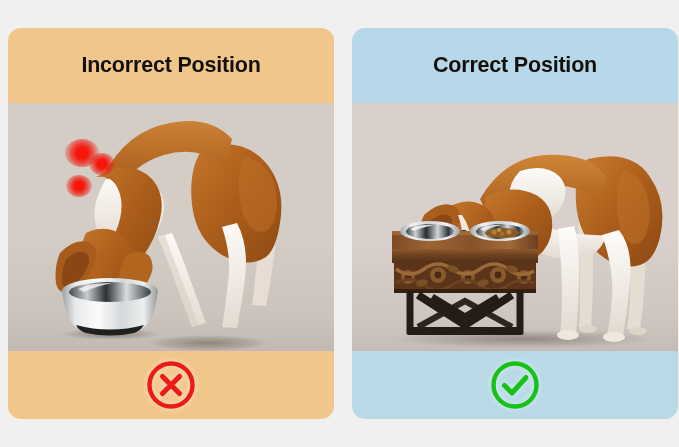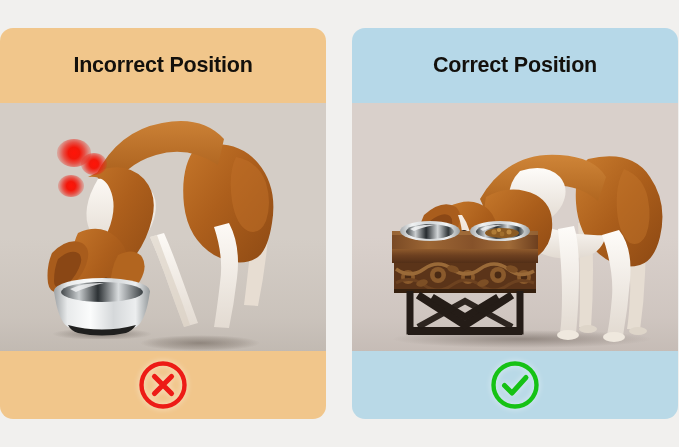--- a/index.html
+++ b/index.html
@@ -10,21 +10,21 @@
     overflow:hidden;
   }
   .stage{position:relative;width:679px;height:447px;}
 
   
   .panel{
     position:absolute;top:28px;height:391px;width:326px;
     border-radius:13px;overflow:hidden;
     display:flex;flex-direction:column;
   }
-  .panel.left{left:0;justify-content:center;}
+  .panel.left{left:8px;justify-content:center;}
   .panel.right{left:352px;}
 
   .hdr{
     flex:0 0 75px;
     display:flex;align-items:center;justify-content:center;
     text-align:center;
     font-size:21.5px;font-weight:bold;color:#13100c;
     line-height:1.18;letter-spacing:-.2px;
     padding:0 10px;box-sizing:border-box;
   }

